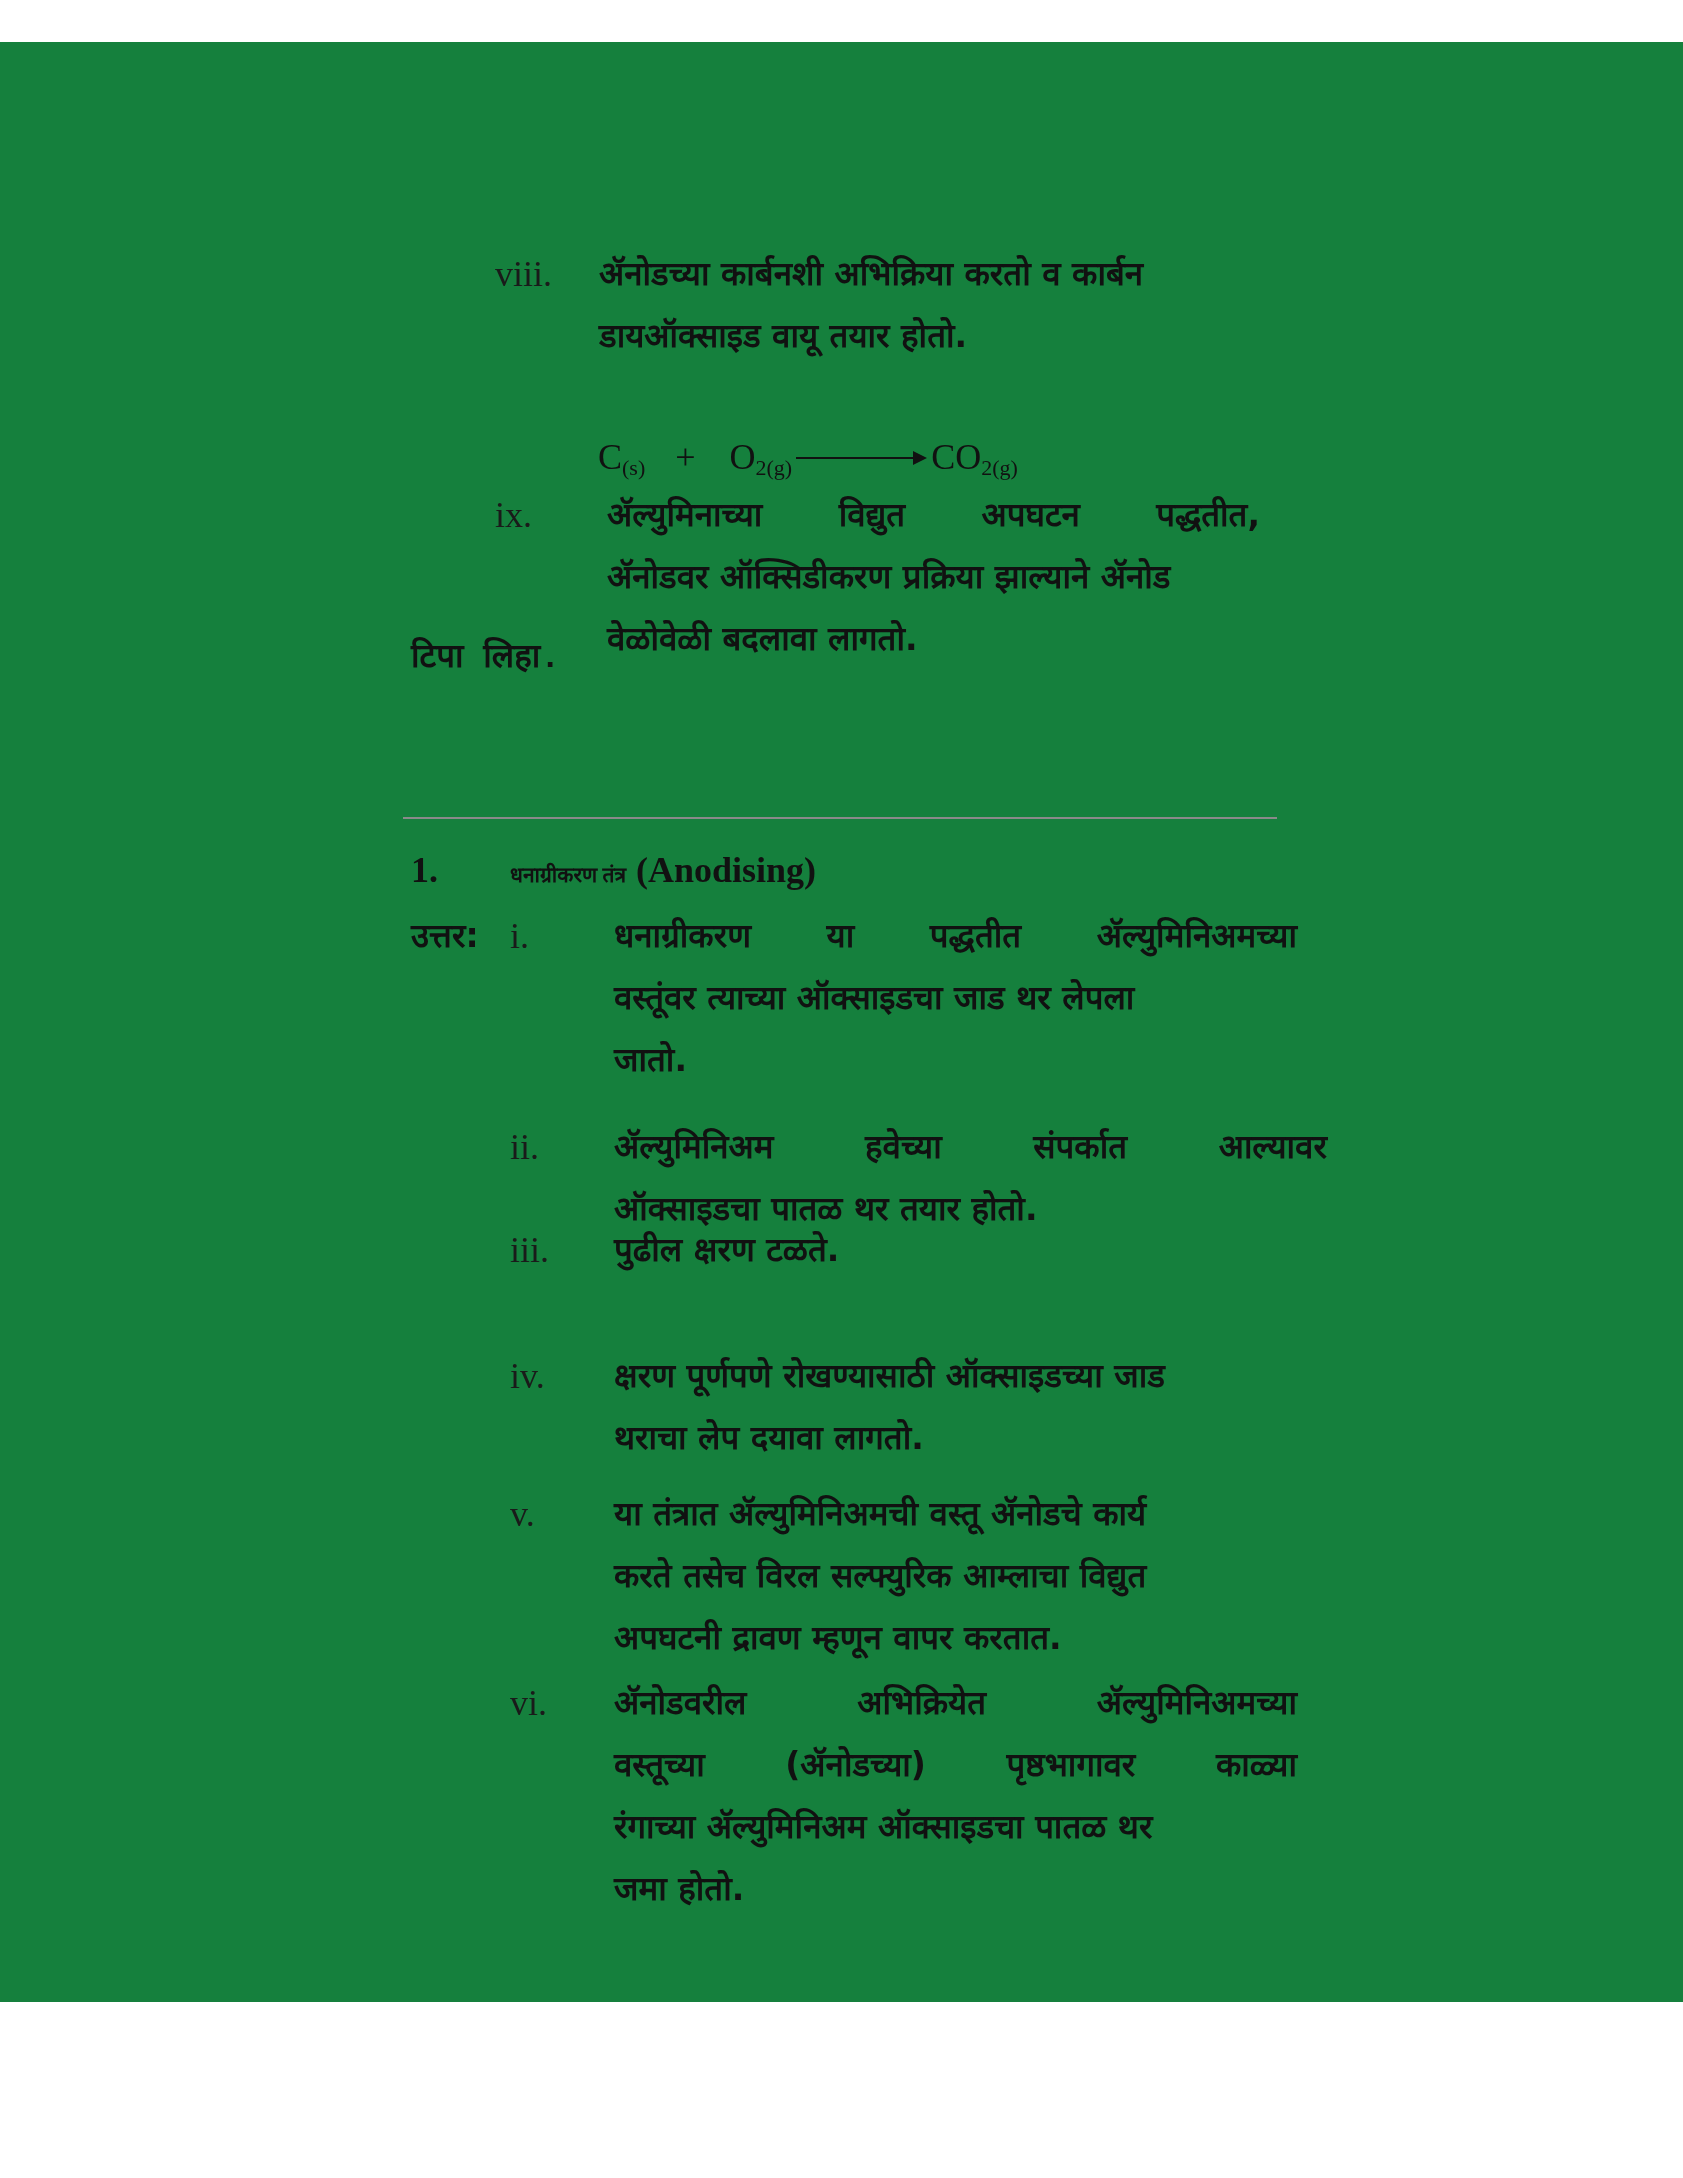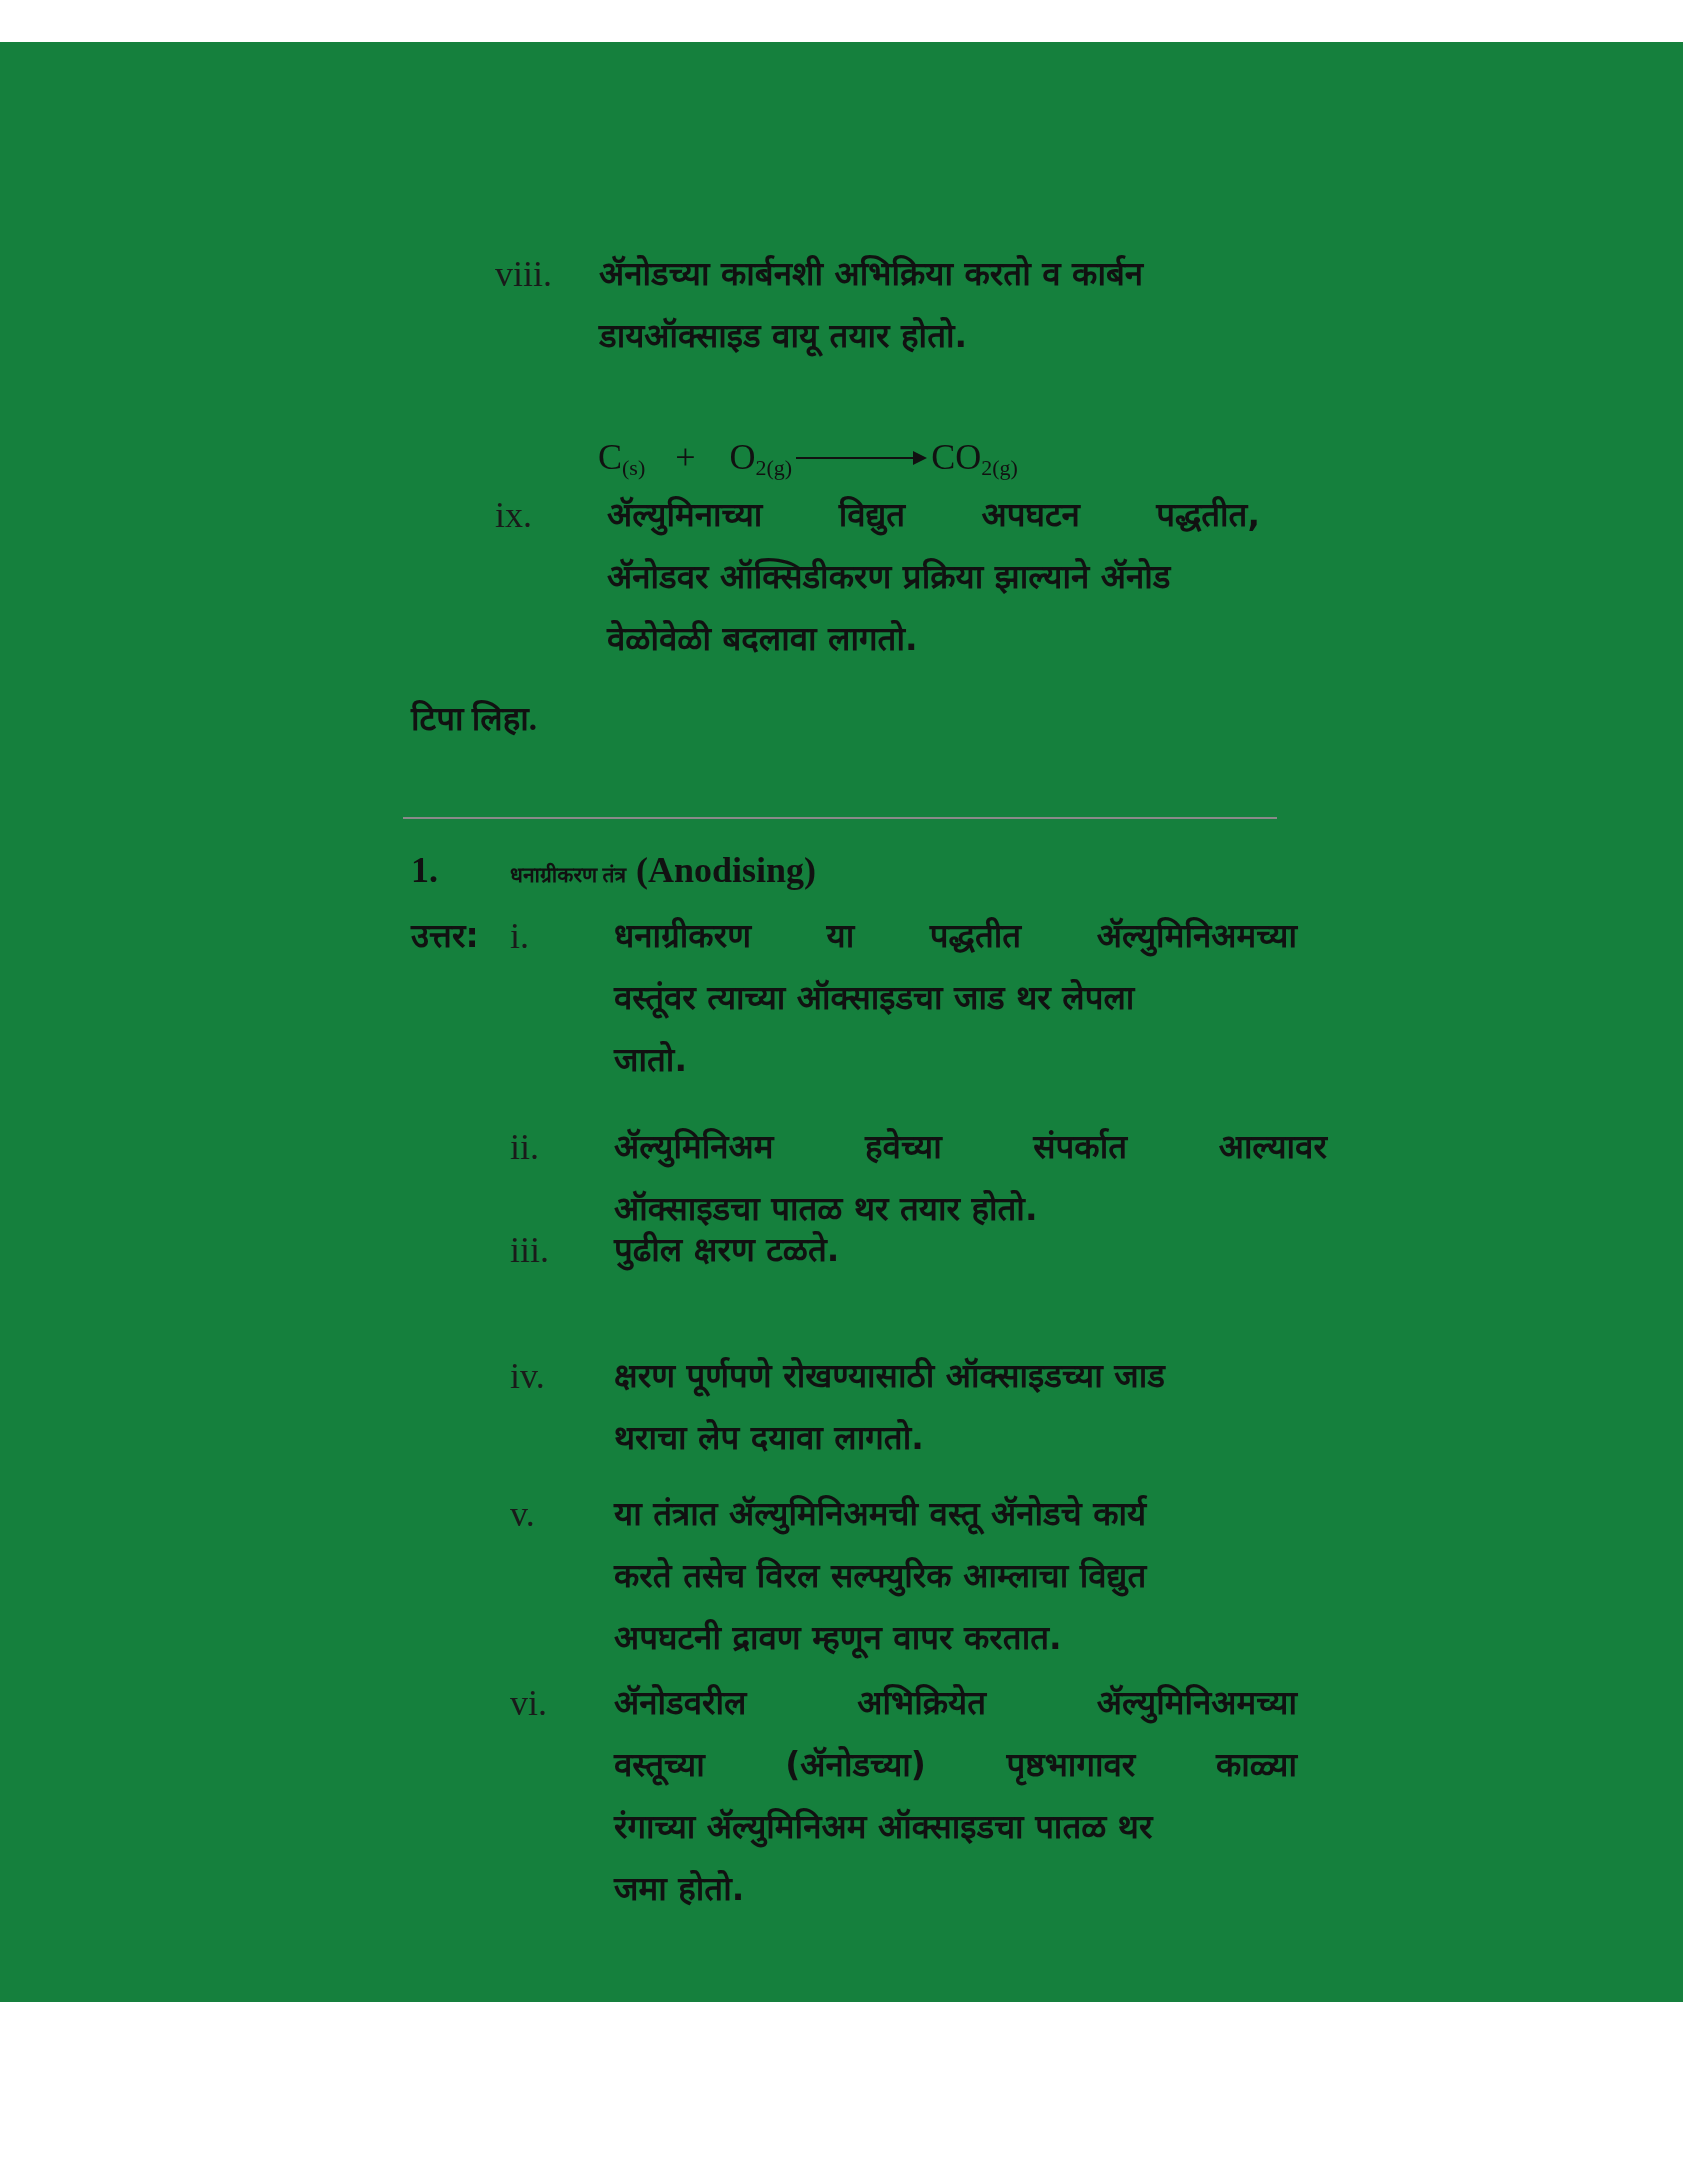--- a/index.html
+++ b/index.html
@@ -83,22 +83,22 @@
       border-top: 7px solid transparent;
       border-bottom: 7px solid transparent;
     }
 
     #item-ix { left: 495px; top: 442px; gap: 8px; }
     #item-ix .num { width: 104px; }
     #item-ix .body-text { width: 653px; }
 
     #instruction {
       position: absolute;
-      left: 411px; top: 653px;
-      font-family: Liberation Serif, serif;
+      left: 411px; top: 590px;
+      font-family: Liberation Mono, monospace;
       font-size: 33px;
       font-weight: bold;
       color: #111;
     }
 
     #divider {
       position: absolute;
       left: 403px; top: 775px;
       width: 874px; height: 0;
       border-top: 2px solid #8a8a8a;

